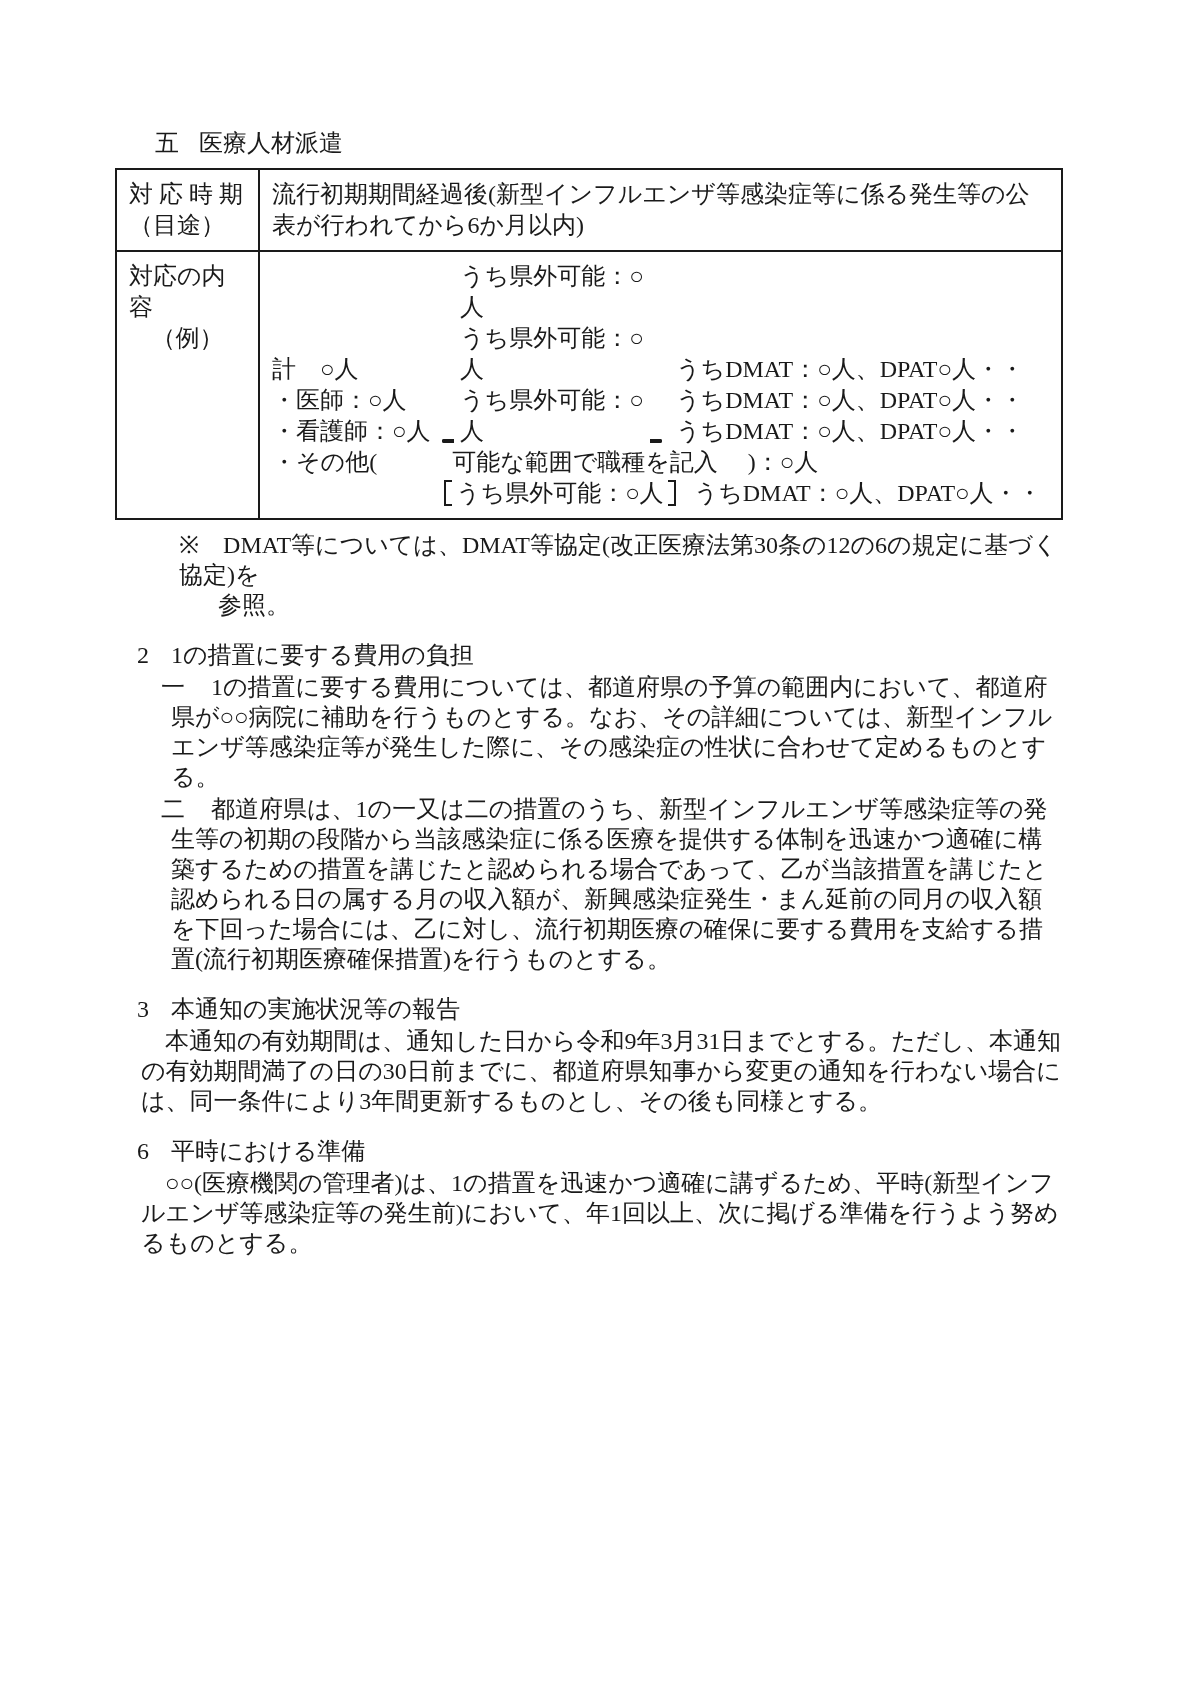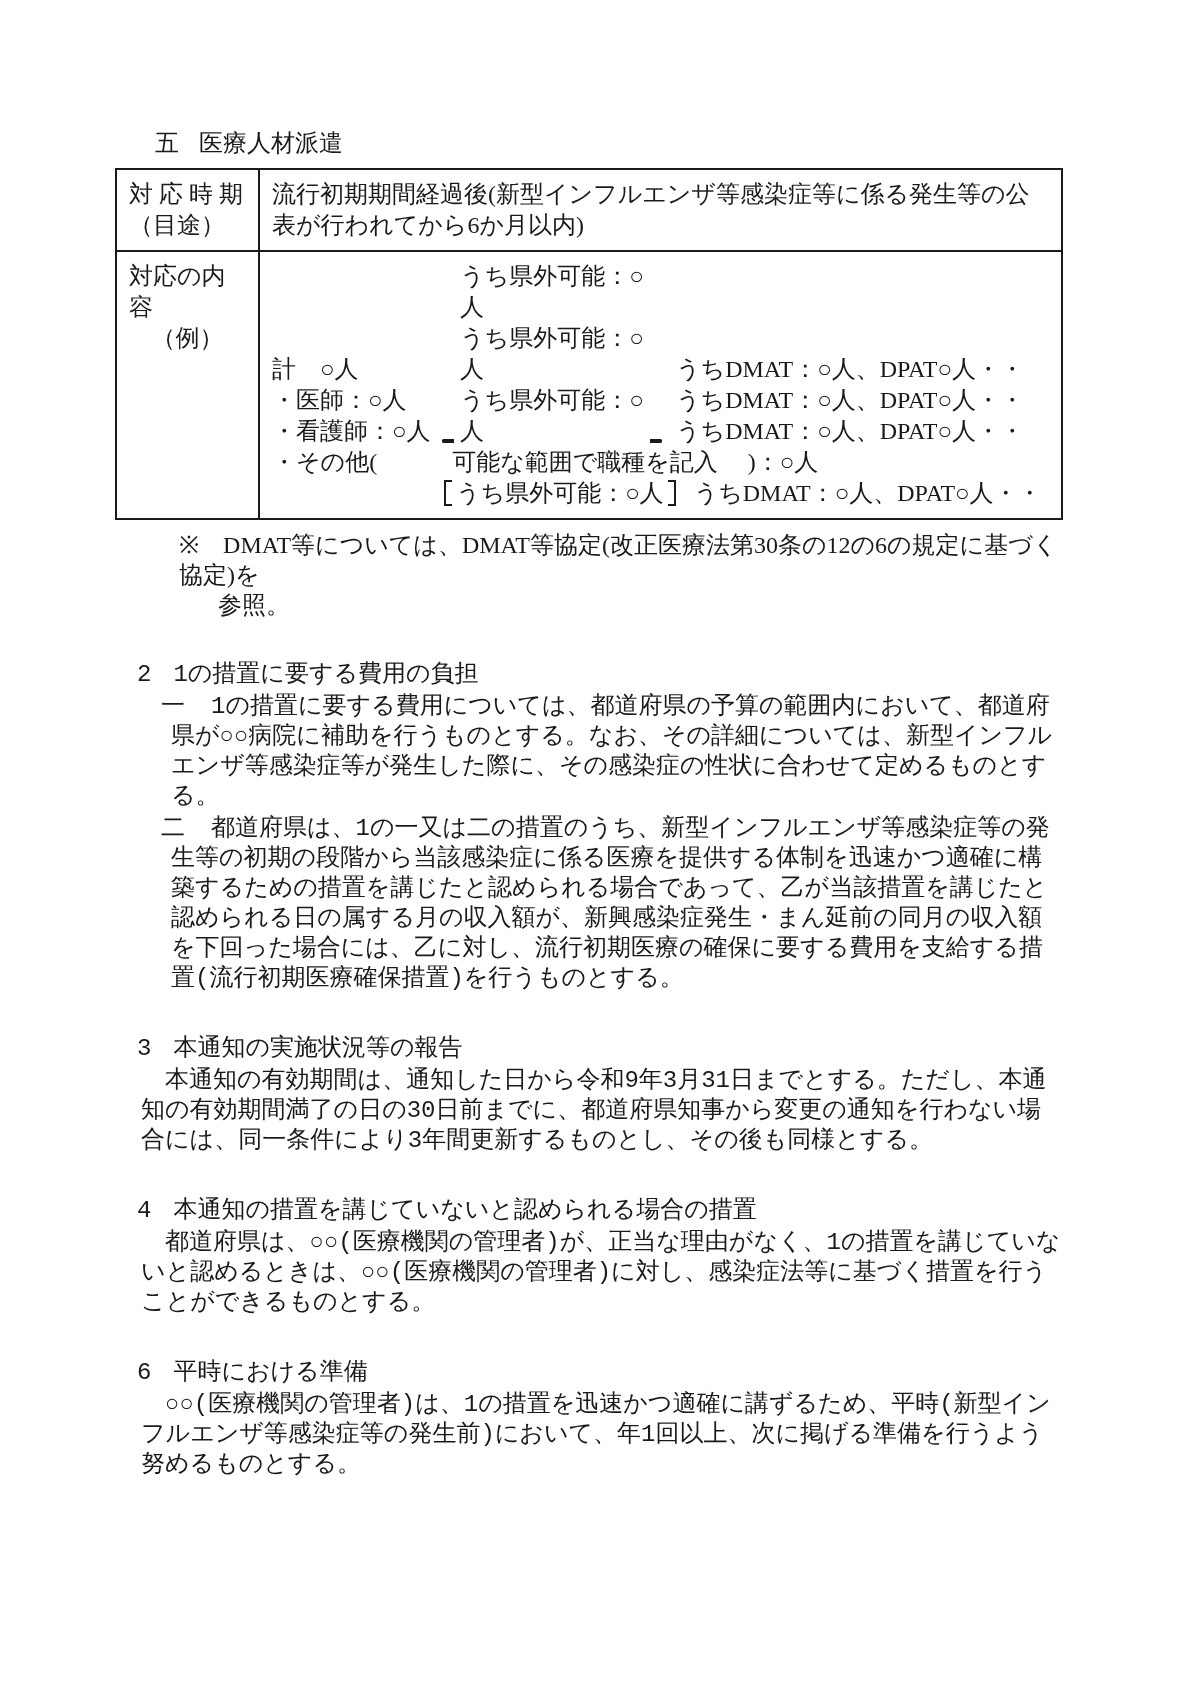--- a/index.html
+++ b/index.html
@@ -14,21 +14,21 @@
     line-height: 30px;
     padding: 128px 118px 60px 115px;
     overflow: hidden;
     position: relative;
   }
 
   
   .h5 { padding-left: 40px; margin-bottom: 10px; }
   .h5 .num { margin-right: 20px; }
 
-  .sec { margin-top: 40px; font-family: Liberation Mono, monospace; }
+  .sec { margin-top: 20px; }
   .sec-head { padding-left: 22px; margin-bottom: 2px; }
   .sec-head .num { margin-right: 22px; }
 
   
   .info-table {
     border-collapse: collapse;
     width: 100%;
     table-layout: fixed;
     margin-top: 2px;
   }
@@ -142,26 +142,20 @@
     </div>
   </div>
 
   <div class="sec">
     <div class="sec-head">
       <span class="num">3</span><span>本通知の実施状況等の報告</span>
     </div>
     <div class="plain-para">本通知の有効期間は、通知した日から令和9年3月31日までとする。ただし、本通知の有効期間満了の日の30日前までに、都道府県知事から変更の通知を行わない場合には、同一条件により3年間更新するものとし、その後も同様とする。</div>
   </div>
 
-  <div class="sec">
-    <div class="sec-head">
-      <span class="num">4</span><span>本通知の措置を講じていないと認められる場合の措置</span>
-    </div>
-    <div class="plain-para">都道府県は、○○(医療機関の管理者)が、正当な理由がなく、1の措置を講じていないと認めるときは、○○(医療機関の管理者)に対し、感染症法等に基づく措置を行うことができるものとする。</div>
-  </div>
 
 
   <div class="sec">
     <div class="sec-head">
       <span class="num">6</span><span>平時における準備</span>
     </div>
     <div class="plain-para">○○(医療機関の管理者)は、1の措置を迅速かつ適確に講ずるため、平時(新型インフルエンザ等感染症等の発生前)において、年1回以上、次に掲げる準備を行うよう努めるものとする。</div>
   </div>
 
 </div>

